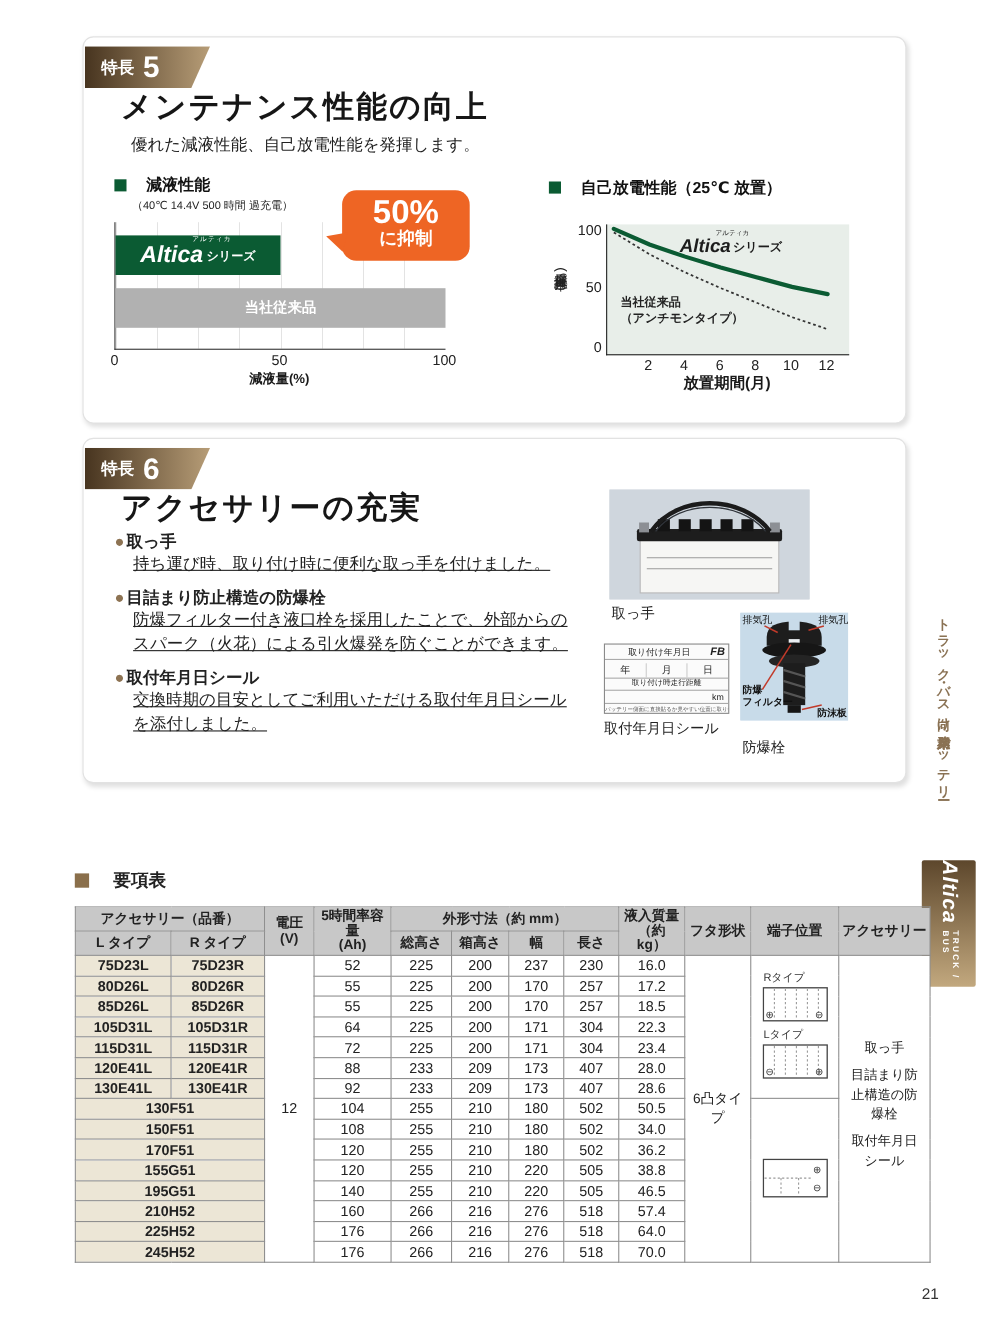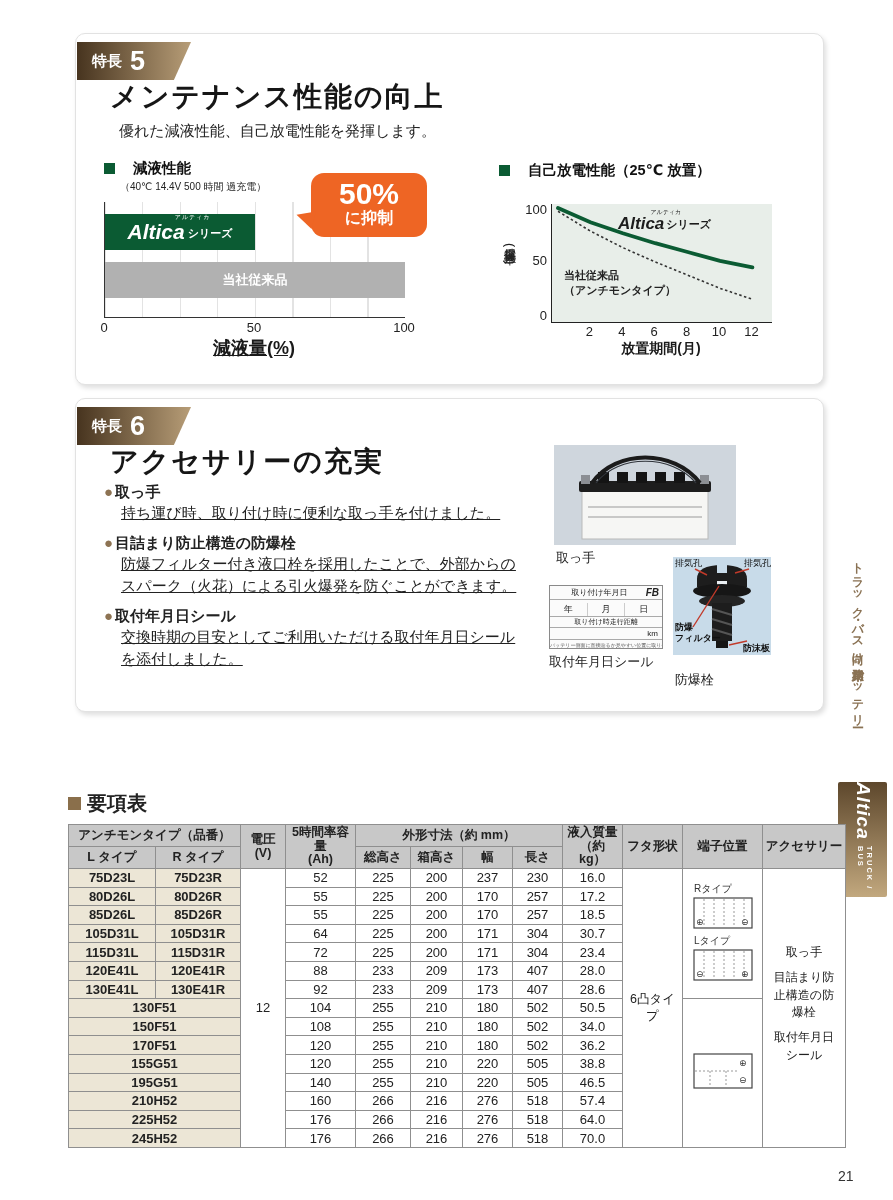--- a/index.html
+++ b/index.html
@@ -32,21 +32,21 @@
   .bar-plot{position:relative;width:300px;height:115px;border-left:1.5px solid #333;border-bottom:1.5px solid #333;
             background-image:repeating-linear-gradient(to right,#e3e3e3 0 1px,transparent 1px 37.5px);}
   .bar{position:absolute;left:0;height:36px;display:flex;align-items:center;justify-content:center;color:#fff;}
   .green-bar{top:12px;background:#0b5b33;}
   .gray-bar{top:60px;background:#b1b1b1;font-weight:bold;font-size:13px;}
   .alogo{position:relative;font-style:italic;font-weight:bold;font-size:21px;white-space:nowrap;}
   .alogo em{font-style:normal;font-size:11px;font-weight:bold;margin-left:3px;vertical-align:2px;}
   .alogo .ruby{position:absolute;top:-7px;right:22px;font-size:6px;font-style:normal;font-weight:normal;letter-spacing:1px;}
   .bar-xticks{position:relative;width:300px;height:16px;font-size:13px;color:#222;}
   .bar-xticks span{position:absolute;transform:translateX(-50%);top:2px;}
-  .bxlabel{width:300px;text-align:center;font-size:18px;font-weight:bold;margin-top:2px;text-decoration:underline;}
+  .bxlabel{width:300px;text-align:center;font-size:12px;font-weight:bold;margin-top:2px;}
   .callout{position:absolute;left:207px;top:14px;width:116px;height:64px;background:#ee6524;border-radius:13px;
            color:#fff;text-align:center;z-index:5;}
   .callout .big{font-size:30px;font-weight:bold;line-height:1.1;margin-top:4px;}
   .callout .small{font-size:16px;font-weight:bold;line-height:1;}
   .callout::after{content:"";position:absolute;left:-15px;bottom:10px;width:0;height:0;
            border-top:8px solid transparent;border-bottom:10px solid transparent;
            border-right:18px solid #ee6524;transform:rotate(14deg);}
   .chart2{position:absolute;left:423px;top:127px;width:310px;}
   .sd-area{position:relative;width:300px;height:150px;}
   .sd-plot{position:absolute;left:52px;top:24px;width:220px;height:118px;background:#e8eee9;
@@ -80,21 +80,21 @@
   .plug-lbl.b{font-weight:bold;}
   
   .side-vtext{position:absolute;left:849px;top:554px;height:230px;writing-mode:vertical-rl;
               font-size:12px;letter-spacing:1px;color:#8a7254;font-weight:bold;}
   .side-tab{position:absolute;left:838px;top:782px;width:49px;height:115px;border-radius:2px;
             background:linear-gradient(180deg,#5d472c,#c2a87e);display:flex;justify-content:center;align-items:center;}
   .tab-inner{writing-mode:vertical-rl;color:#fff;display:flex;gap:2px;}
   .tab-brand{font-weight:bold;font-style:italic;font-size:19px;letter-spacing:1px;}
   .tab-sub{font-size:7.5px;letter-spacing:2px;font-weight:bold;margin-top:4px;}
   
-  .tbl-title{position:absolute;left:68px;top:790px;font-size:20px;font-weight:bold;color:#222;display:flex;align-items:center;gap:6px;}
+  .tbl-title{position:absolute;left:68px;top:790px;font-size:16px;font-weight:bold;color:#222;display:flex;align-items:center;gap:22px;}
   .tbl-title .sqb{width:13px;height:13px;background:#8a6f4b;display:inline-block;}
   table.spec{position:absolute;left:68px;top:824px;border-collapse:collapse;table-layout:fixed;
              font-size:13px;color:#222;}
   table.spec th,table.spec td{border:1px solid #8f8f8f;padding:0 2px;text-align:center;overflow:hidden;}
   table.spec thead th{background:#c8c8c8;font-size:12.5px;font-weight:bold;height:21px;line-height:1.1;}
   table.spec td{height:17.6px;}
   td.model{background:#ece6d6;font-weight:bold;}
   td.num{background:#fff;}
   td.lid{font-size:12.5px;margin-left:32px;}
   td.termcell{vertical-align:middle;background:#fff;}
@@ -298,21 +298,21 @@
         <col style="width:52px">
         <col style="width:50px">
         <col style="width:50px">
       <col style="width:60px">
         <col style="width:60px">
         <col style="width:80px">
         <col style="width:83px">
     </colgroup>
     <thead>
       <tr>
-        <th colspan="2">アンチモンタイプ（品番）</th>
+        <th colspan="2">アクセサリー（品番）</th>
         <th rowspan="2">
           <div>電圧</div>
           <div>(V)</div>
         </th>
         <th rowspan="2">
           <div>5時間率容量</div>
           <div>(Ah)</div>
         </th>
         <th colspan="4">外形寸法（約 mm）</th>
         <th rowspan="2">
@@ -399,21 +399,21 @@
           <td class="num">18.5</td>
         </tr>
         <tr>
           <td class="model">105D31L</td>
           <td class="model">105D31R</td>
           <td class="num">64</td>
           <td class="num">225</td>
           <td class="num">200</td>
           <td class="num">171</td>
           <td class="num">304</td>
-          <td class="num">30.7</td>
+          <td class="num">22.3</td>
         </tr>
         <tr>
           <td class="model">115D31L</td>
           <td class="model">115D31R</td>
           <td class="num">72</td>
           <td class="num">225</td>
           <td class="num">200</td>
           <td class="num">171</td>
           <td class="num">304</td>
           <td class="num">23.4</td>

